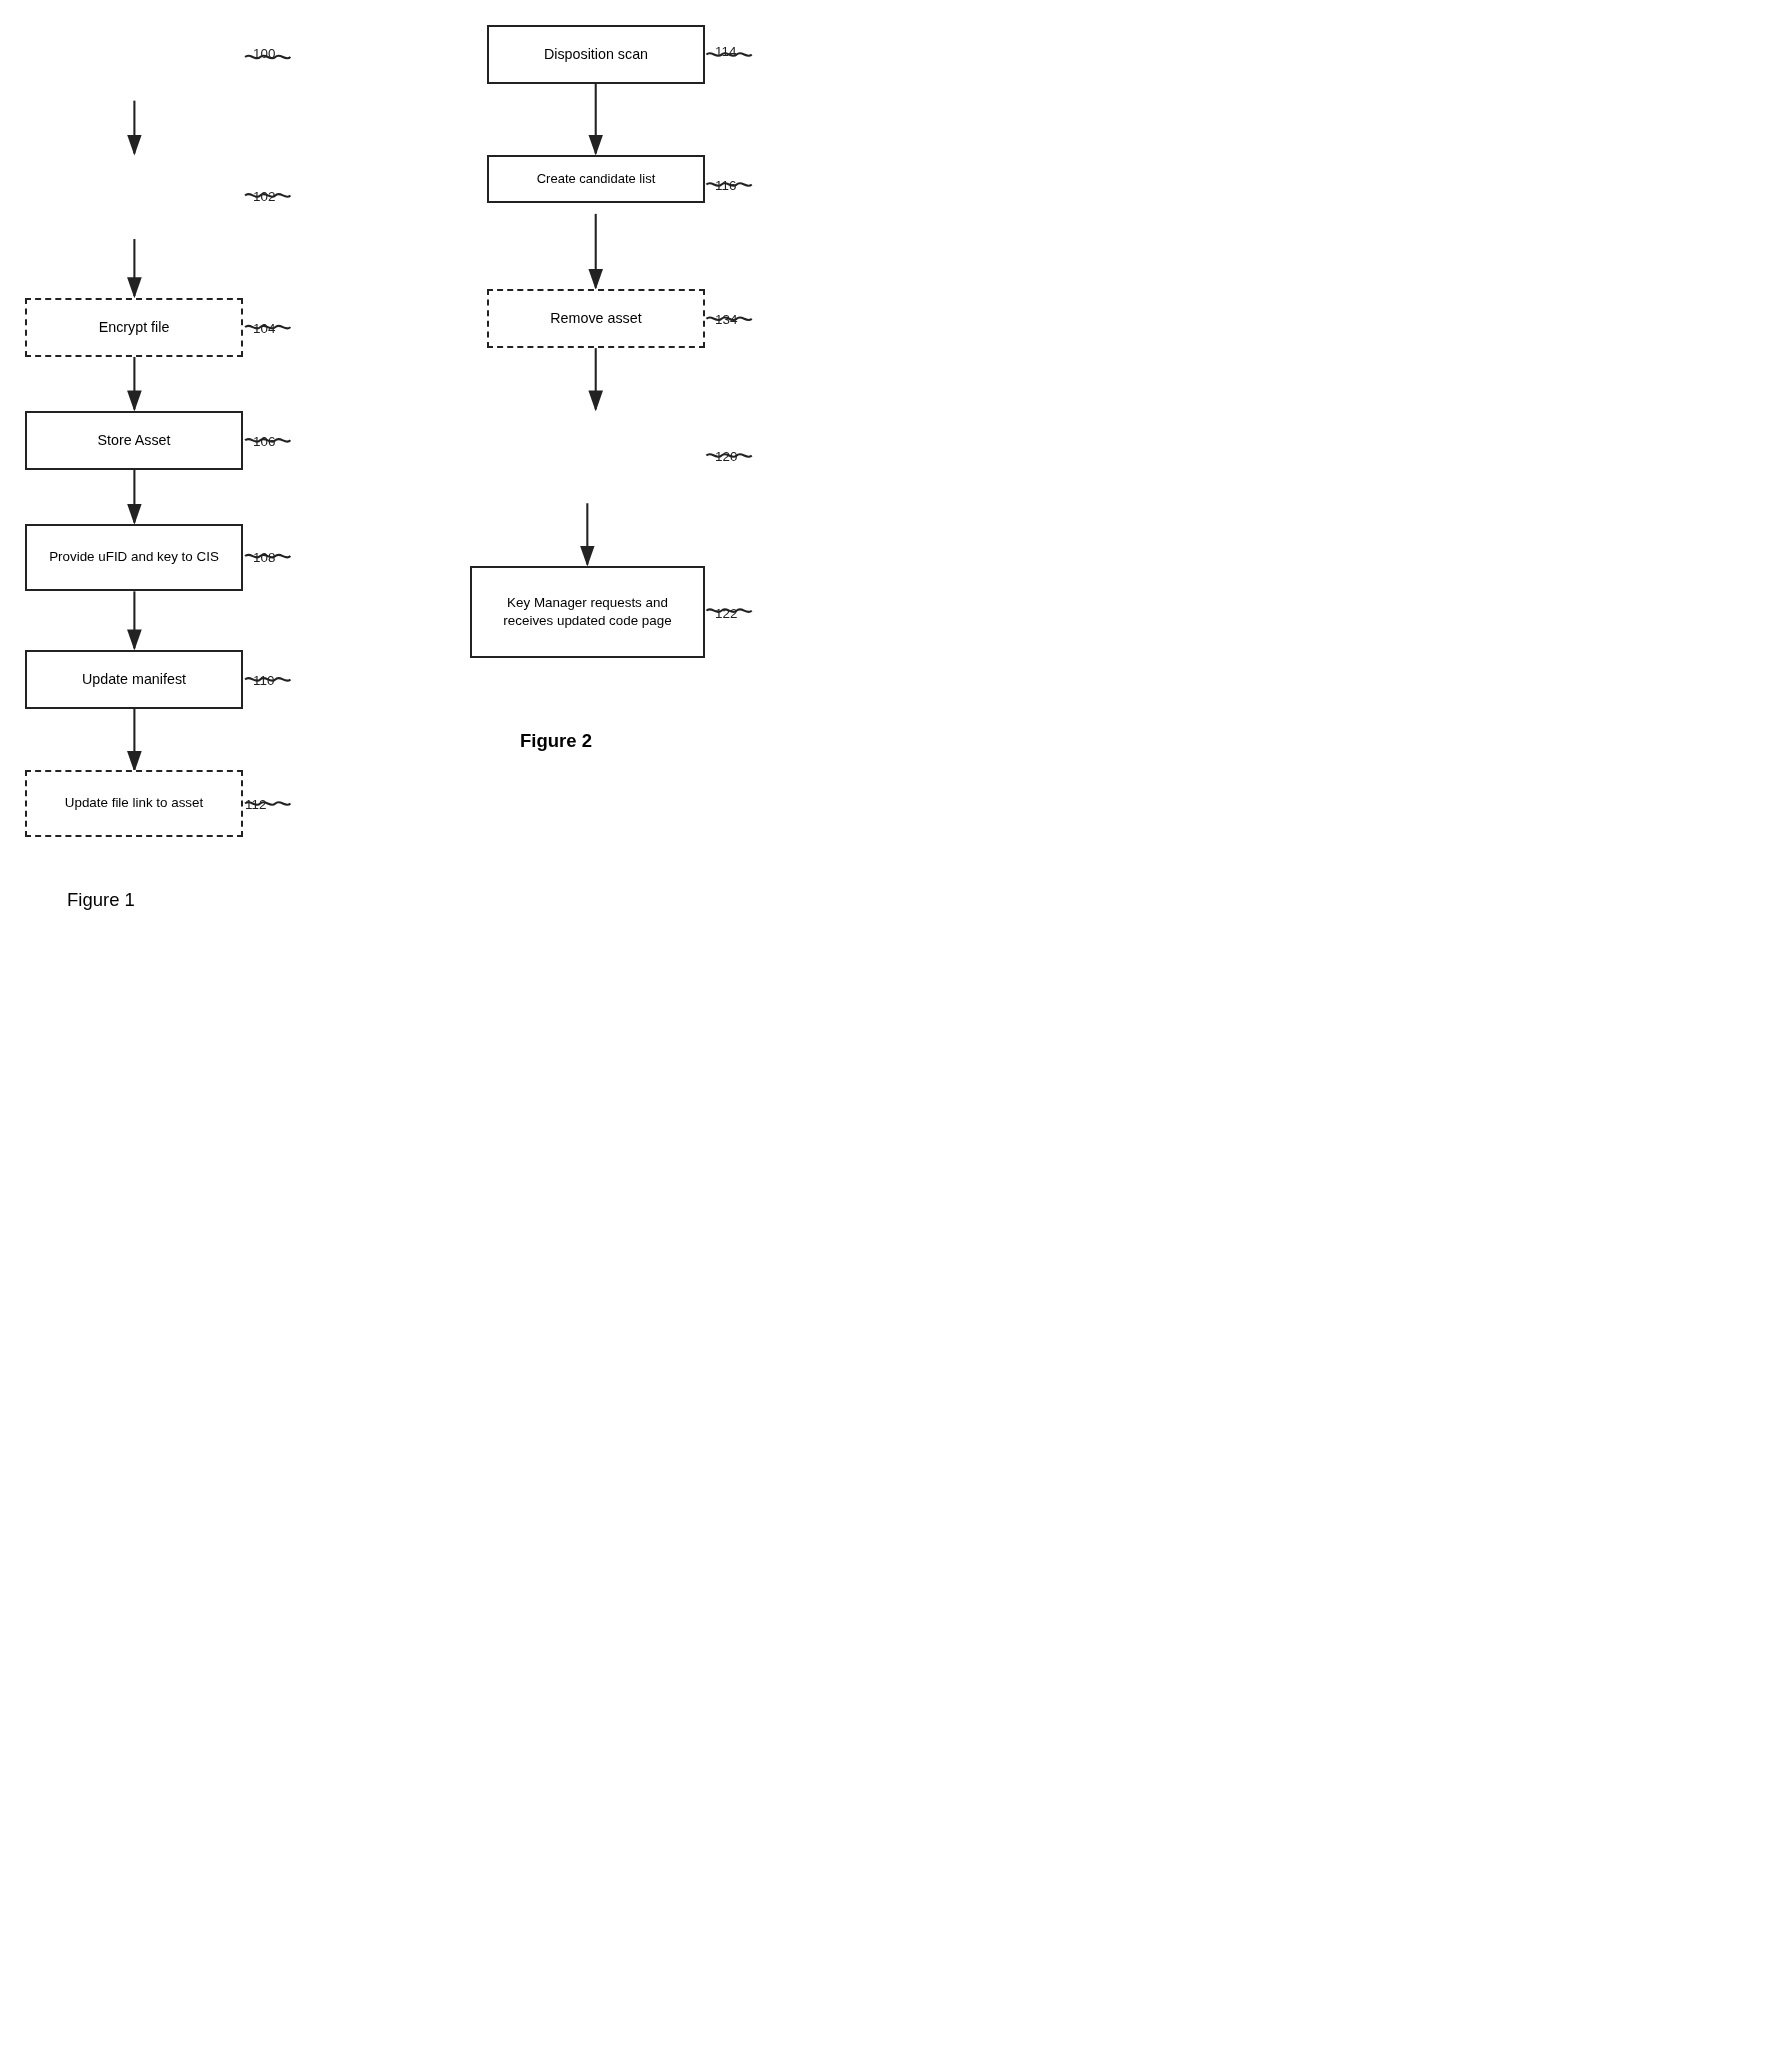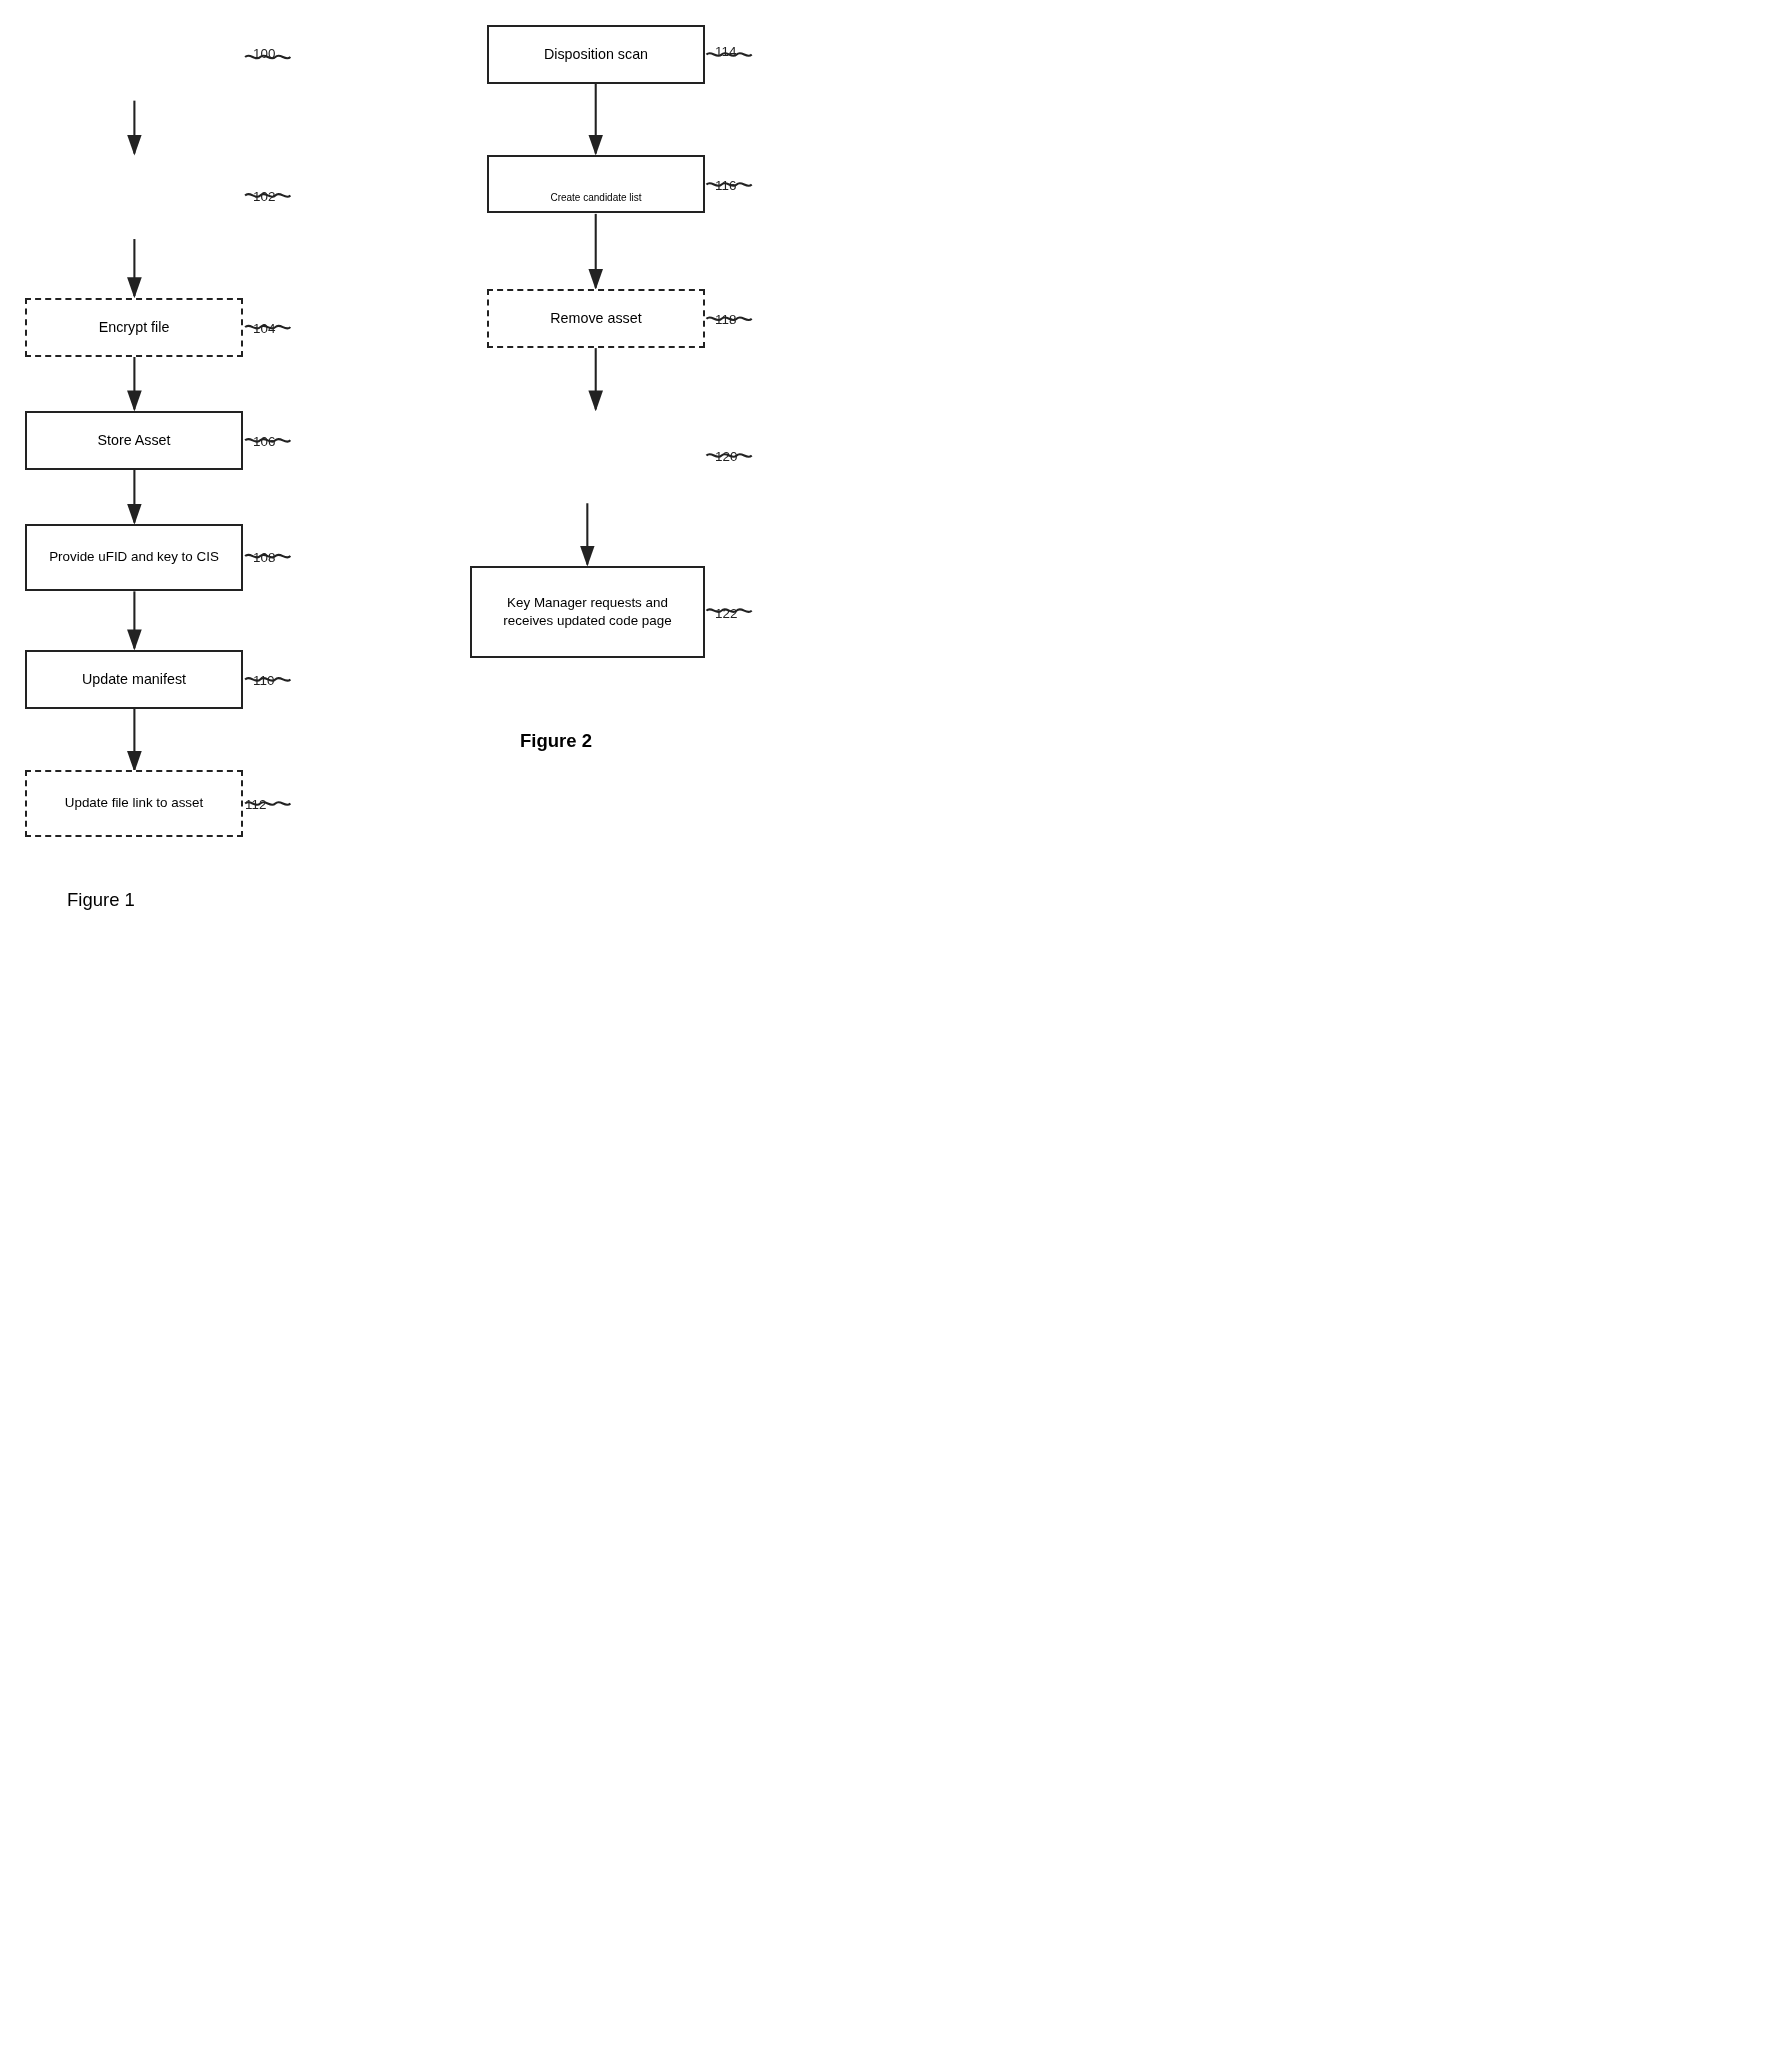--- a/index.html
+++ b/index.html
@@ -144,29 +144,29 @@
   </div>
   <span class="ref-num" style="left:245px; top:797px;">112</span>
 
   <div class="fig-label" style="left:67px; top:889px; font-size:18.5px; font-weight:normal;">Figure 1</div>
 
   <div class="box" style="left:487px; top:25px; width:218px; height:59px; font-size:14.3px;">
     <span>Disposition scan</span>
   </div>
   <span class="ref-num" style="left:715px; top:44px;">114</span>
 
-  <div class="box" style="left:487px; top:155px; width:218px; height:58px; font-size:10px;align-items:flex-end;">
+  <div class="box" style="left:487px; top:155px; width:218px; height:48px; font-size:13px;">
     <span>Create candidate list</span>
   </div>
   <span class="ref-num" style="left:715px; top:178px;">116</span>
 
   <div class="box dashed" style="left:487px; top:289px; width:218px; height:59px; font-size:14.3px;">
     <span>Remove asset</span>
   </div>
-  <span class="ref-num" style="left:715px; top:312px;">118</span>
+  <span class="ref-num" style="left:715px; top:312px;">134</span>
 
   <span class="ref-num" style="left:715px; top:449px;">120</span>
 
   <div class="box" style="left:470px; top:566px; width:235px; height:92px; font-size:13.4px;">
     <span>Key Manager requests and receives updated code page</span>
   </div>
   <span class="ref-num" style="left:715px; top:606px;">122</span>
 
   <div class="fig-label" style="left:520px; top:730px; font-size:18.5px; font-weight:bold;">Figure 2</div>
 

